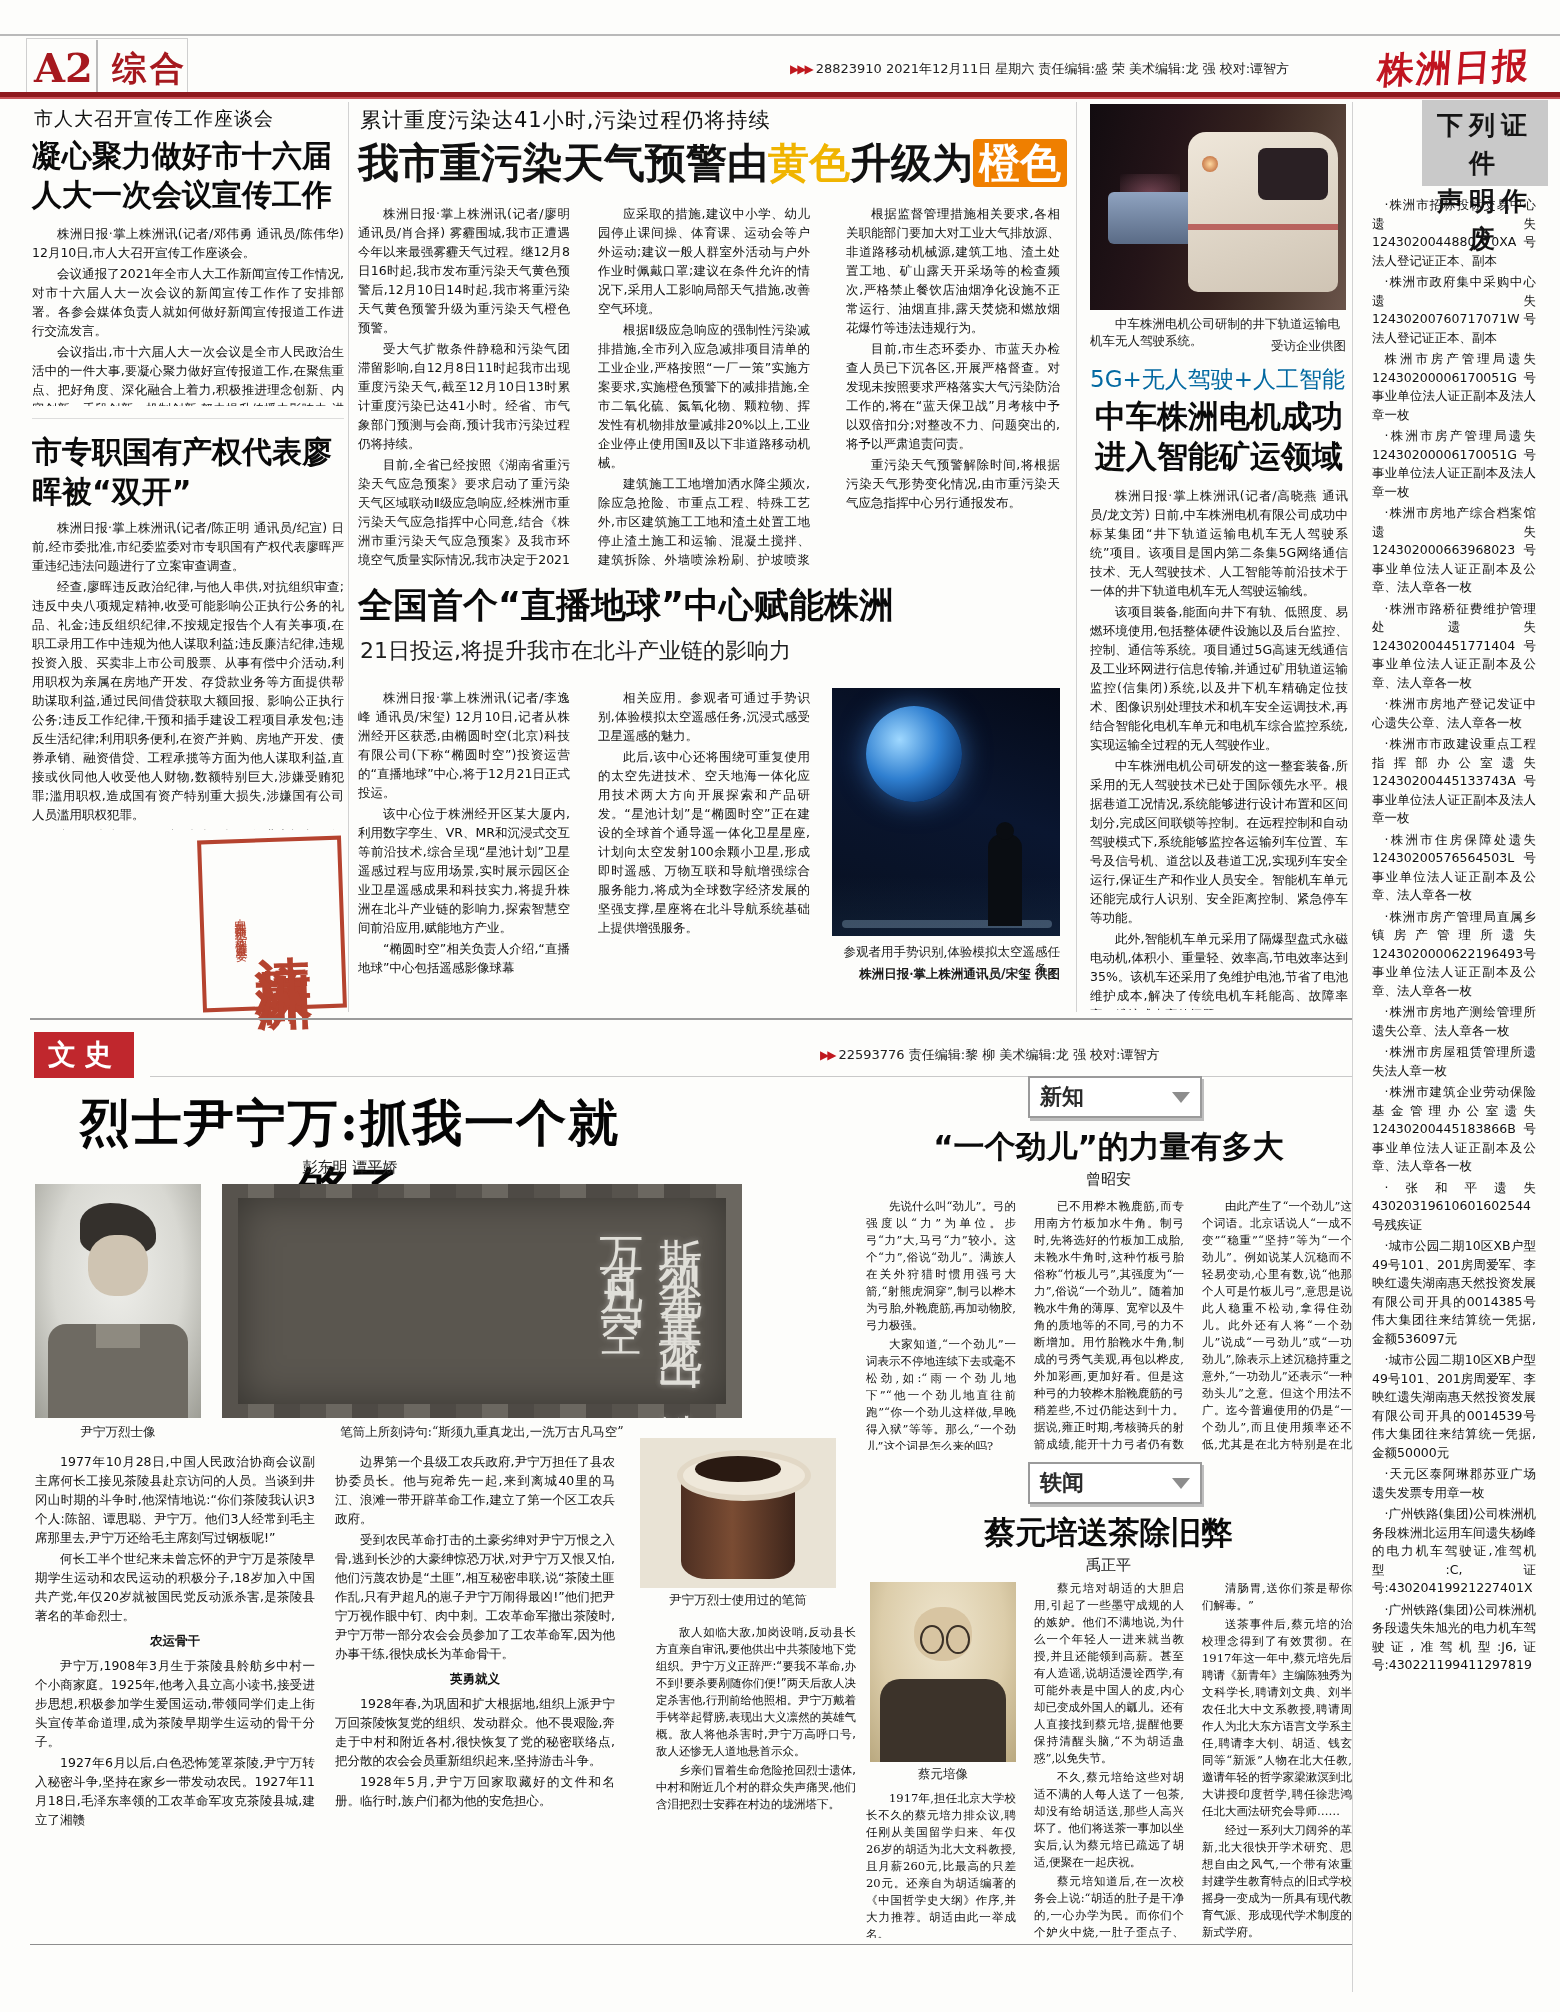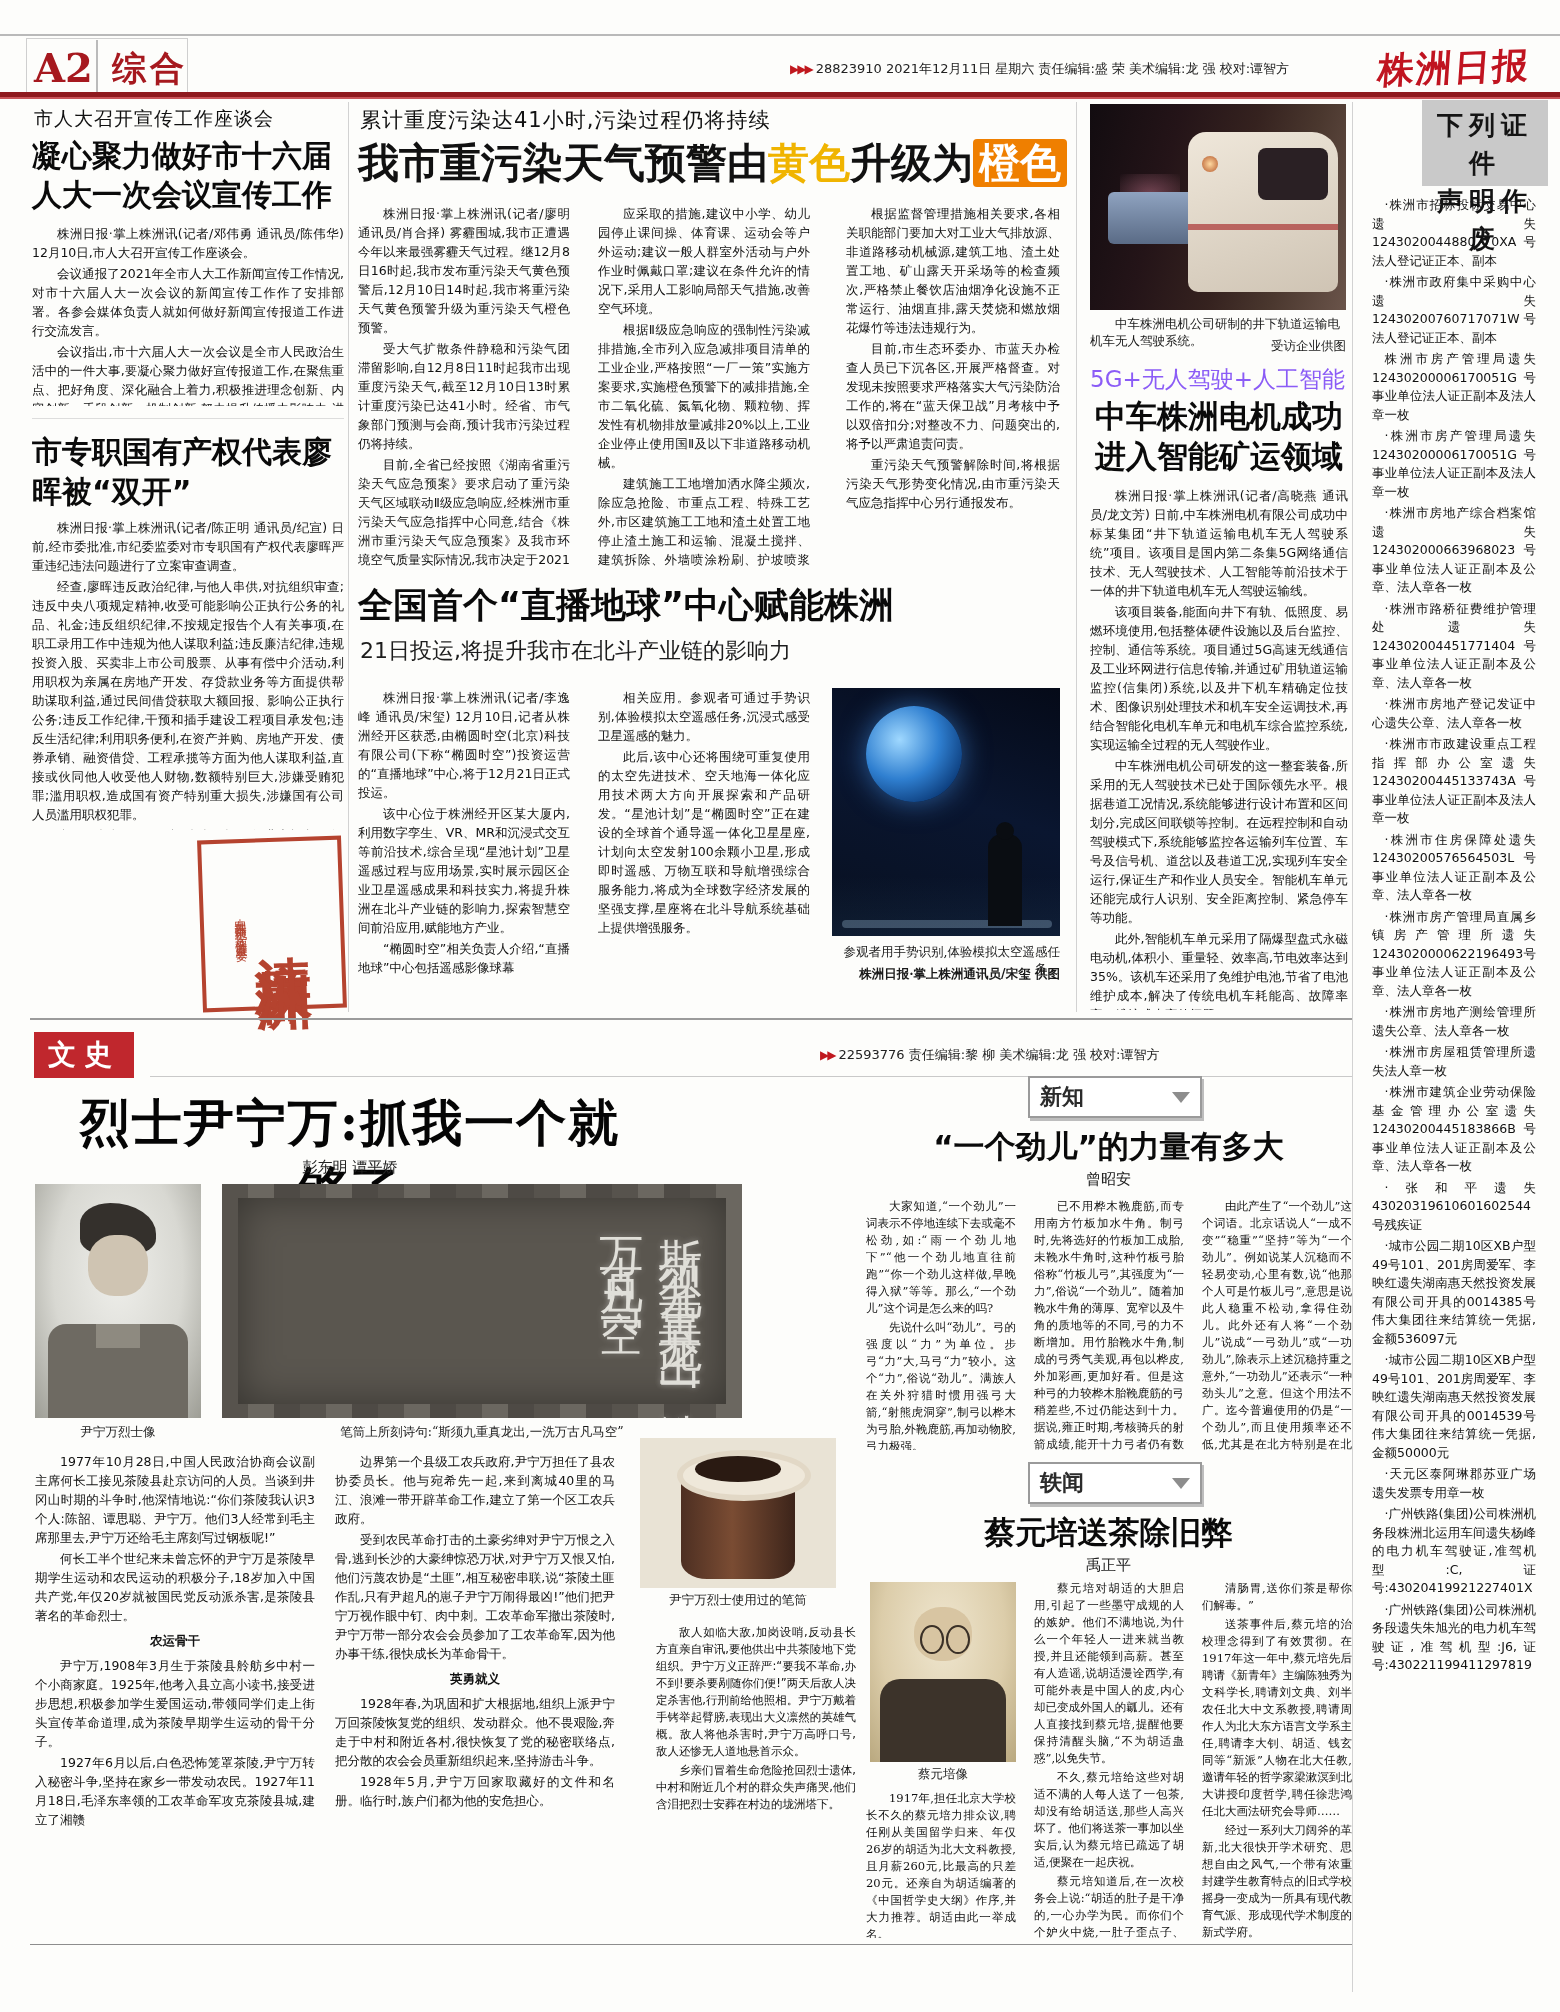--- a/index.html
+++ b/index.html
@@ -169,21 +169,21 @@
   <div class="abs ph ph-mine" style="left:1090px;top:104px;width:256px;height:206px;">
     <div class="mine-glow"></div>
     <div class="mine-train"></div>
     <div class="mine-body"></div>
     <div class="mine-win"></div>
     <div class="mine-light"></div>
     <div class="mine-stripe"></div>
   </div>
   <div class="abs caption" style="left:1090px;top:316px;width:256px;text-indent:2em;">中车株洲电机公司研制的井下轨道运输电机车无人驾驶系统。</div>
   <div class="abs caption" style="left:1090px;top:338px;width:256px;text-align:right;">受访企业供图</div>
-  <div class="abs" style="left:1090px;top:364px;width:256px;font-size:23px;color:#8b5cf6;">5G+无人驾驶+人工智能</div>
+  <div class="abs" style="left:1090px;top:364px;width:256px;font-size:23px;color:#0369a1;">5G+无人驾驶+人工智能</div>
   <div class="abs h-lg" style="left:1090px;top:396px;width:258px;font-size:31px;line-height:40px;text-align:center;">中车株洲电机成功进入智能矿运领域</div>
   <div class="abs col" style="left:1090px;top:486px;width:258px;height:524px;">
       <p class="para">株洲日报·掌上株洲讯(记者/高晓燕 通讯员/龙文芳) 日前,中车株洲电机有限公司成功中标某集团“井下轨道运输电机车无人驾驶系统”项目。该项目是国内第二条集5G网络通信技术、无人驾驶技术、人工智能等前沿技术于一体的井下轨道电机车无人驾驶运输线。</p>
       <p class="para">该项目装备,能面向井下有轨、低照度、易燃环境使用,包括整体硬件设施以及后台监控、控制、通信等系统。项目通过5G高速无线通信及工业环网进行信息传输,并通过矿用轨道运输监控(信集闭)系统,以及井下机车精确定位技术、图像识别处理技术和机车安全运调技术,再结合智能化电机车单元和电机车综合监控系统,实现运输全过程的无人驾驶作业。</p>
       <p class="para">中车株洲电机公司研发的这一整套装备,所采用的无人驾驶技术已处于国际领先水平。根据巷道工况情况,系统能够进行设计布置和区间划分,完成区间联锁等控制。在远程控制和自动驾驶模式下,系统能够监控各运输列车位置、车号及信号机、道岔以及巷道工况,实现列车安全运行,保证生产和作业人员安全。智能机车单元还能完成行人识别、安全距离控制、紧急停车等功能。</p>
       <p class="para">此外,智能机车单元采用了隔爆型盘式永磁电动机,体积小、重量轻、效率高,节电效率达到35%。该机车还采用了免维护电池,节省了电池维护成本,解决了传统电机车耗能高、故障率高、维护成本高的问题。</p>
     </div>
 
   <div class="abs railhead" style="left:1382px;top:100px;width:126px;height:80px;margin-left:40px;">
     <div>下列证件</div>
@@ -268,22 +268,22 @@
       <p class="para">乡亲们冒着生命危险抢回烈士遗体,中村和附近几个村的群众失声痛哭,他们含泪把烈士安葬在村边的垅洲塔下。</p>
     </div>
 
   <div class="abs tab" style="left:1028px;top:1076px;width:150px;text-align:right;">
     <span>新知</span>
     <span class="tri"></span>
   </div>
   <div class="abs h-lg" style="left:865px;top:1126px;width:487px;font-size:31px;text-align:center;">“一个劲儿”的力量有多大</div>
   <div class="abs byline" style="left:865px;top:1170px;width:487px;">曾昭安</div>
   <div class="abs col col-sm serifcol" style="left:866px;top:1198px;width:150px;height:252px;">
+      <p class="para">先说什么叫“劲儿”。弓的强度以“力”为单位。步弓“力”大,马弓“力”较小。这个“力”,俗说“劲儿”。满族人在关外狩猎时惯用强弓大箭,“射熊虎洞穿”,制弓以桦木为弓胎,外鞔鹿筋,再加动物胶,弓力极强。</p>
       <p class="para">大家知道,“一个劲儿”一词表示不停地连续下去或毫不松劲,如:“雨一个劲儿地下”“他一个劲儿地直往前跑”“你一个劲儿这样做,早晚得入狱”等等。那么,“一个劲儿”这个词是怎么来的吗?</p>
-      <p class="para">先说什么叫“劲儿”。弓的强度以“力”为单位。步弓“力”大,马弓“力”较小。这个“力”,俗说“劲儿”。满族人在关外狩猎时惯用强弓大箭,“射熊虎洞穿”,制弓以桦木为弓胎,外鞔鹿筋,再加动物胶,弓力极强。</p>
     </div>
   <div class="abs col col-sm serifcol" style="left:1034px;top:1198px;width:150px;height:252px;">
       <p class="para">已不用桦木鞔鹿筋,而专用南方竹板加水牛角。制弓时,先将选好的竹板加工成胎,未鞔水牛角时,这种竹板弓胎俗称“竹板儿弓”,其强度为“一力”,俗说“一个劲儿”。随着加鞔水牛角的薄厚、宽窄以及牛角的质地等的不同,弓的力不断增加。用竹胎鞔水牛角,制成的弓秀气美观,再包以桦皮,外加彩画,更加好看。但是这种弓的力较桦木胎鞔鹿筋的弓稍差些,不过仍能达到十力。据说,雍正时期,考核骑兵的射箭成绩,能开十力弓者仍有数万人。</p>
     </div>
   <div class="abs col col-sm serifcol" style="left:1202px;top:1198px;width:150px;height:252px;">
       <p class="para">由此产生了“一个劲儿”这个词语。北京话说人“一成不变”“稳重”“坚持”等为“一个劲儿”。例如说某人沉稳而不轻易变动,心里有数,说“他那个人可是竹板儿弓”,意思是说此人稳重不松动,拿得住劲儿。此外还有人将“一个劲儿”说成“一弓劲儿”或“一功劲儿”,除表示上述沉稳持重之意外,“一功劲儿”还表示“一种劲头儿”之意。但这个用法不广。迄今普遍使用的仍是“一个劲儿”,而且使用频率还不低,尤其是在北方特别是在北京。</p>
     </div>
 
   <div class="abs tab" style="left:1028px;top:1462px;width:150px;">
     <span>轶闻</span>

